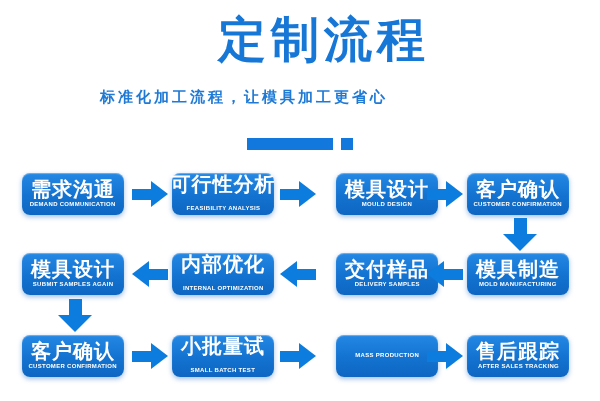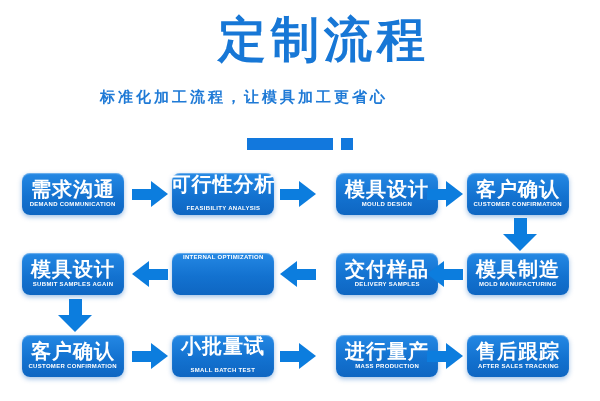--- a/index.html
+++ b/index.html
@@ -75,41 +75,41 @@
   <div class="step c4 r1">
     <div class="zh">客户确认</div>
     <div class="en">CUSTOMER CONFIRMATION</div>
   </div>
 
   <div class="step c1 r2">
     <div class="zh">模具设计</div>
     <div class="en">SUBMIT SAMPLES AGAIN</div>
   </div>
   <div class="step c2 r2">
+    <div class="zh">内部优化</div>
     <div class="en">INTERNAL OPTIMIZATION</div>
   </div>
   <div class="step c3 r2">
     <div class="zh">交付样品</div>
     <div class="en">DELIVERY SAMPLES</div>
   </div>
   <div class="step c4 r2">
     <div class="zh">模具制造</div>
     <div class="en">MOLD MANUFACTURING</div>
   </div>
 
   <div class="step c1 r3">
     <div class="zh">客户确认</div>
     <div class="en">CUSTOMER CONFIRMATION</div>
   </div>
   <div class="step c2 r3">
     <div class="zh">小批量试</div>
     <div class="en">SMALL BATCH TEST</div>
   </div>
   <div class="step c3 r3">
-    <div class="zh">进行量产</div>
     <div class="en">MASS PRODUCTION</div>
   </div>
   <div class="step c4 r3">
     <div class="zh">售后跟踪</div>
     <div class="en">AFTER SALES TRACKING</div>
   </div>
 
   <div class="harrow a-r1-1">
       <div class="stem"></div>
       <div class="head-r"></div>

